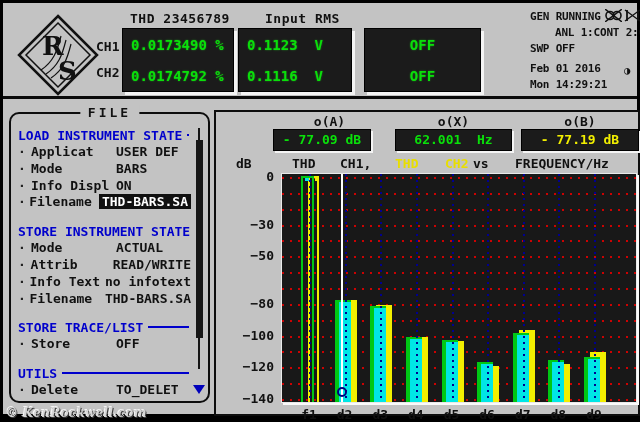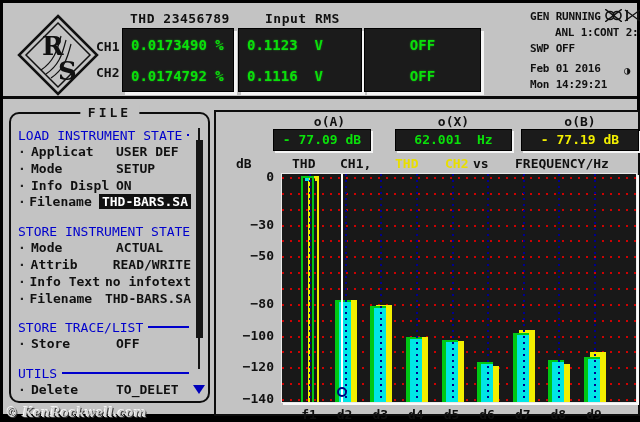--- a/index.html
+++ b/index.html
@@ -30,21 +30,21 @@
   #file-panel {
     position:absolute; left:6px; top:109px; width:201px; height:291px;
     border:2px solid #0d0d0d; border-radius:10px; background:#c3c3c3;
   }
   #file-title {
     position:absolute; top:-9px; left:50%; transform:translateX(-50%);
     background:#c3c3c3; padding:0 8px; font-size:13px; font-weight:bold; color:#111; letter-spacing:3px;
   }
   #menu { position:absolute; left:7px; top:13px; right:17px; }
   .menu-section { margin-bottom:12px; }
-  .menu-heading { display:flex; color:#0000cc; font-size:13px; font-weight:normal; height:17px; line-height:17px; white-space:nowrap; }
+  .menu-heading { display:flex; color:#0000cc; font-size:13px; font-weight:bold; height:17px; line-height:17px; white-space:nowrap; }
   .menu-heading .h-line { flex:1; border-top:2px solid #0000cc; margin:7px 2px 0 5px; }
   .menu-row { display:flex; height:16.8px; line-height:16.8px; font-size:13px; font-weight:bold; color:#111; white-space:nowrap; }
   .m-bullet { width:13px; color:#222; }
   .m-label { width:85px; }
   .m-value { flex:1; }
   .m-value .hl { background:#101010; color:#fff; padding:0 3px; margin-left:-3px; }
   #sb-track { position:absolute; right:8px; top:14px; bottom:32px; width:2px; background:#161616; }
   #sb-thumb { position:absolute; right:5px; top:26px; width:7px; height:198px; background:#161616; }
   #sb-arrow { position:absolute; right:3px; bottom:7px; width:0; height:0;
               border-left:6px solid transparent; border-right:6px solid transparent; border-top:9px solid #0000bb; }
@@ -106,21 +106,21 @@
       <div class="hdr-title" style="left:127px; top:8px;">THD 23456789</div>
       <div class="ch-label" style="left:93px; top:36px;">CH1</div>
       <div class="ch-label" style="left:93px; top:62px;">CH2</div>
 
       <div class="lcd-box" style="left:119px; top:25px; width:112px; height:64px;">
         <div class="lcd-row">0.0173490 %</div>
         <div class="lcd-row">0.0174792 %</div>
       </div>
 
       <div class="hdr-title" style="left:262px; top:8px;">Input RMS</div>
-      <div class="lcd-box" style="left:235px; top:25px; width:124px; height:64px;">
+      <div class="lcd-box" style="left:235px; top:25px; width:114px; height:64px;">
         <div class="lcd-row">0.1123  V</div>
         <div class="lcd-row">0.1116  V</div>
       </div>
 
       <div class="lcd-box" style="left:361px; top:25px; width:117px; height:64px;">
         <div class="lcd-row center">OFF</div>
         <div class="lcd-row center">OFF</div>
       </div>
 
       <div class="status-line" style="left:527px; top:7px;">GEN RUNNING</div>
@@ -151,21 +151,21 @@
               <span class="h-line"></span>
             </div>
             <div class="menu-row">
               <span class="m-bullet">·</span>
               <span class="m-label">Applicat</span>
               <span class="m-value"><span>USER DEF</span></span>
             </div>
             <div class="menu-row">
               <span class="m-bullet">·</span>
               <span class="m-label">Mode</span>
-              <span class="m-value"><span>SETUP</span></span>
+              <span class="m-value"><span>BARS</span></span>
             </div>
             <div class="menu-row">
               <span class="m-bullet">·</span>
               <span class="m-label">Info Displ</span>
               <span class="m-value"><span>ON</span></span>
             </div>
             <div class="menu-row">
               <span class="m-bullet">·</span>
               <span class="m-label">Filename</span>
               <span class="m-value"><span class="hl">THD-BARS.SA</span></span>

